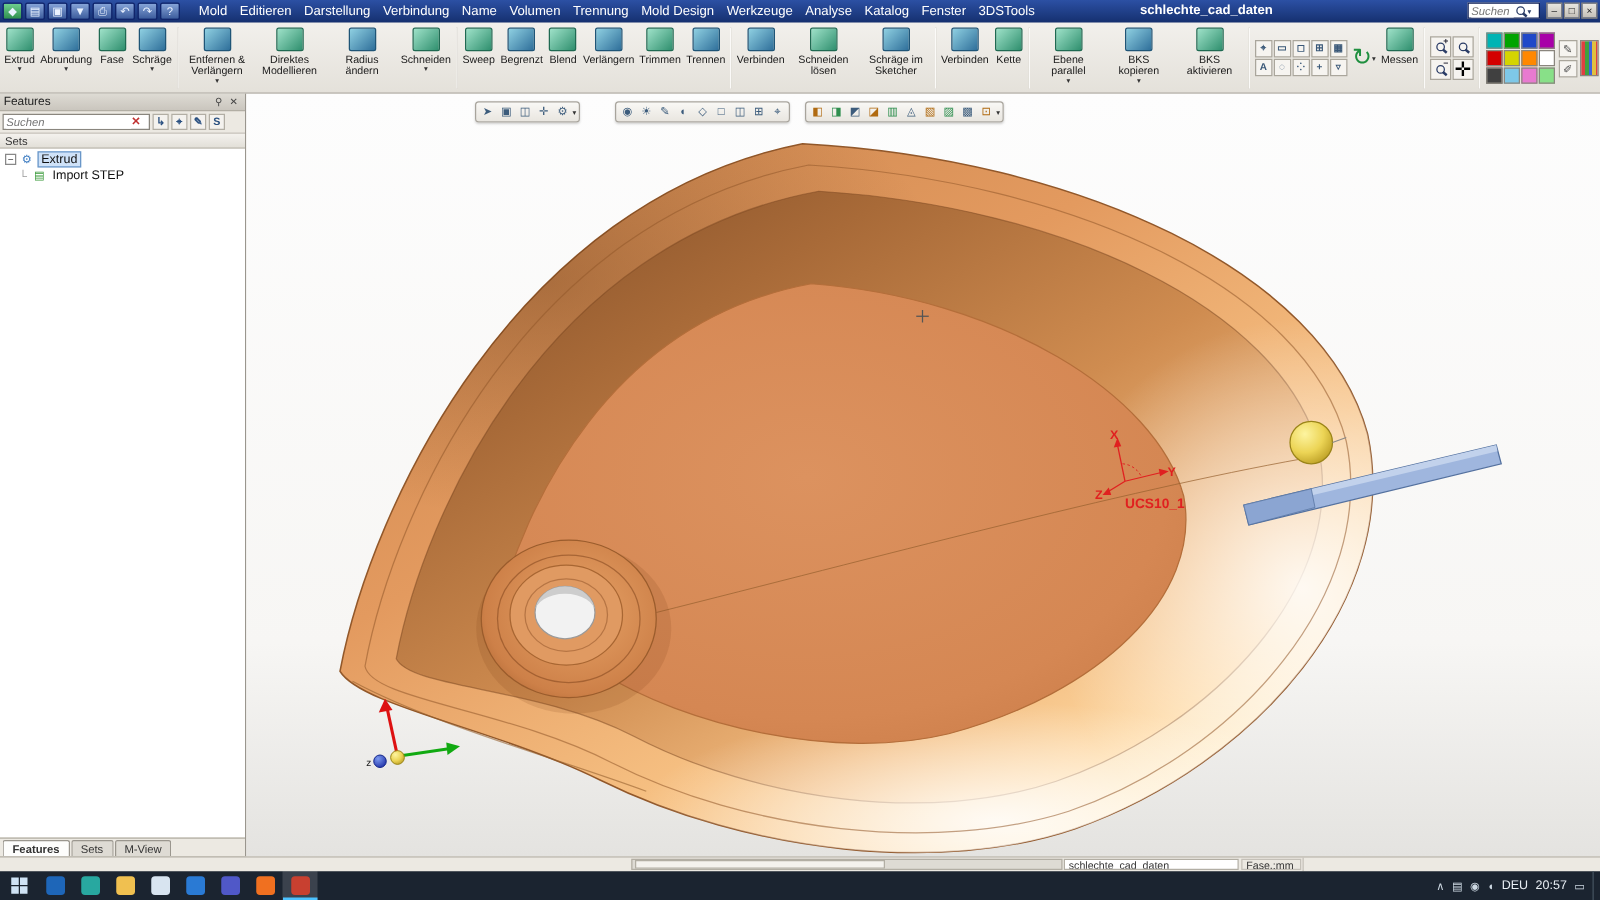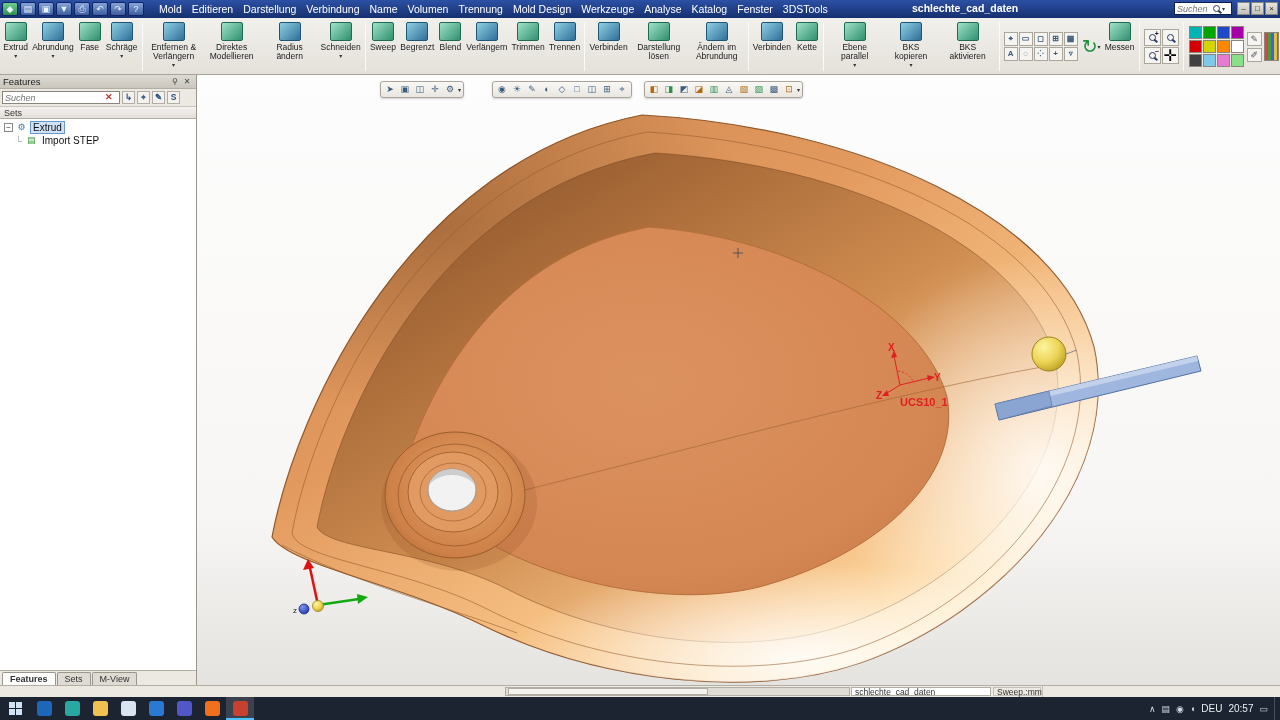--- a/index.html
+++ b/index.html
@@ -205,25 +205,25 @@
         <span class="ricon"></span>
         <span class="rlabel">Trennen</span>
       </div>
     <div class="rsep"></div>
     <div class="rbtn">
         <span class="ricon"></span>
         <span class="rlabel">Verbinden</span>
       </div>
     <div class="rbtn">
         <span class="ricon"></span>
-        <span class="rlabel">Darstellung lösen</span>
-      </div>
-    <div class="rbtn">
-        <span class="ricon"></span>
-        <span class="rlabel">Ändern im Abrundung</span>
+        <span class="rlabel">Schneiden lösen</span>
+      </div>
+    <div class="rbtn">
+        <span class="ricon"></span>
+        <span class="rlabel">Schräge im Sketcher</span>
       </div>
     <div class="rsep"></div>
     <div class="rbtn">
         <span class="ricon"></span>
         <span class="rlabel">Verbinden</span>
       </div>
     <div class="rbtn">
         <span class="ricon"></span>
         <span class="rlabel">Kette</span>
       </div>
@@ -486,21 +486,21 @@
       </svg>
     </div>
   </div>
 
   <div class="statusbar">
     <div class="sb-left"></div>
     <div class="sb-scroll">
         <div class="sb-thumb"></div>
       </div>
     <div class="sb-doc">schlechte_cad_daten</div>
-    <div class="sb-units">Sweep.:mm</div>
+    <div class="sb-units">Fase.:mm</div>
     <div class="sb-fill"></div>
   </div>
 
   <div class="taskbar">
     <div class="start">
       <span class="winlogo">
           <span></span>
           <span></span>
           <span></span>
           <span></span>

